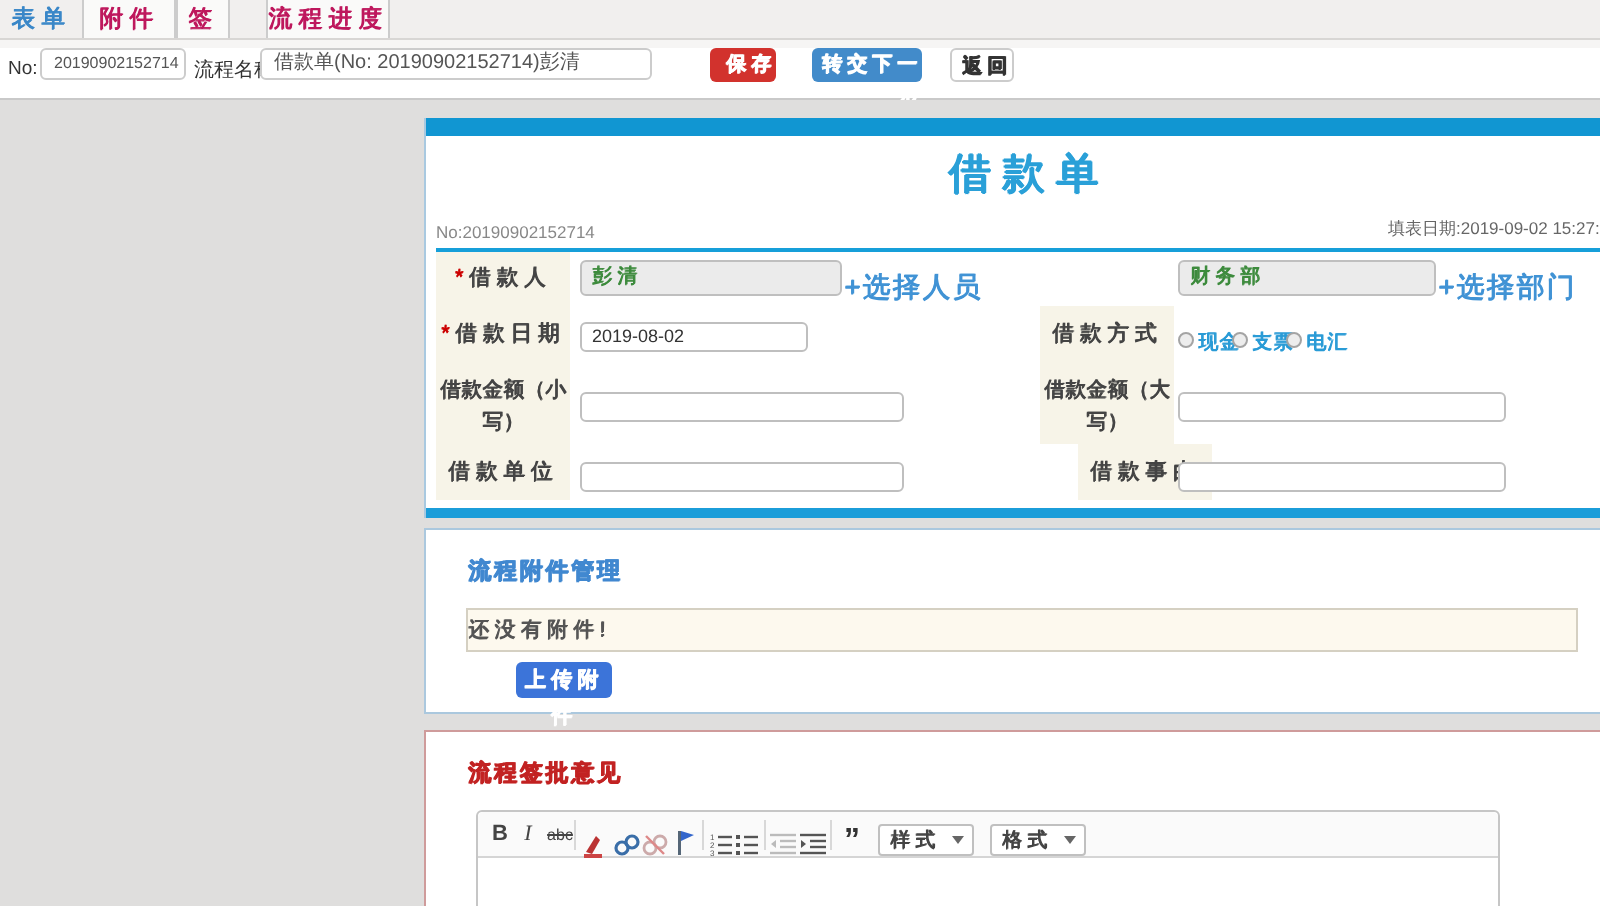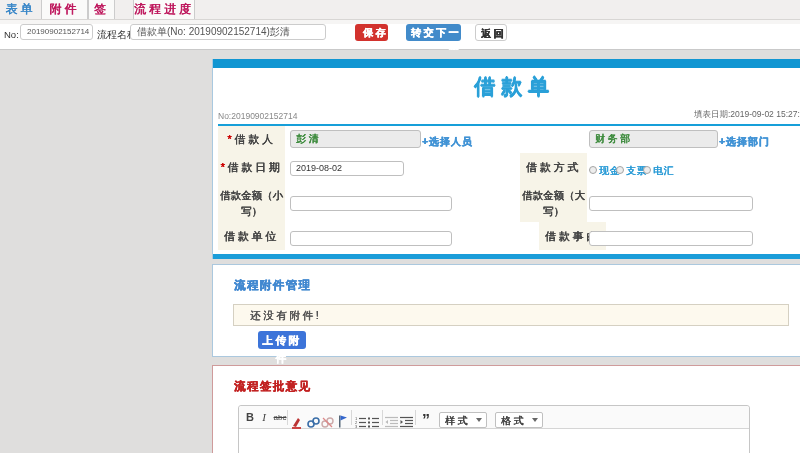--- a/index.html
+++ b/index.html
@@ -41,31 +41,31 @@
   position:relative; font-size:8.5px; color:#888; }
 #norow .l { position:absolute; left:0; bottom:3px; }
 #norow .r { position:absolute; left:476px; bottom:3px; color:#666; }
 #ftable { margin-left:5px; position:relative; height:128px; }
 .lcell { position:absolute; background:#f7f4e8; width:67px; font-size:11px;
   color:#444; text-align:center; }
 .star { color:#cc0000; }
 .inp { border:1px solid #bfbfbf; border-radius:3px; background:#fff;
   position:absolute; font-size:9px; color:#333; padding-left:5px; }
 .inp.ro { background:#ebebeb; color:#3d8b3d; font-size:10px; }
-.blink { font-size:10px; color:#4193d5; position:absolute; letter-spacing:1px;font-weight:bold; }
+.blink { font-size:14px; color:#4193d5; position:absolute; letter-spacing:1px; }
 .radio { position:absolute; width:8px; height:8px; border-radius:50%;
   border:1px solid #a4a4a4; background:#ededed; top:40px; }
 .rlab { position:absolute; font-size:10px; color:#2a9bd6; top:38px; letter-spacing:0.5px; }
 
 #panel2 { position:absolute; left:212px; top:264px; width:598px; height:93px;
   background:#fff; border:1px solid #abc8de; }
 #p2head { margin:13px 0 0 21px; font-size:11.5px; font-weight:bold; color:#4188d0; letter-spacing:0.12em; text-shadow:0.45px 0 currentColor,0 0.45px currentColor; }
 #p2alert { position:absolute; left:20px; top:39px; width:556px; height:22px;
   background:#fdf9ee; border:1px solid #d5d0c2; font-size:10.5px; color:#555;
-  line-height:21px; padding-left:16px; }
+  line-height:21px; }
 #p2btn { position:absolute; left:22px; top:66px; width:48px; height:18px;
   background:#3c74d9; border-radius:3px; color:#fff; font-size:10.5px;
   font-weight:bold; text-align:center; line-height:18px;margin-left:23px; }
 
 #panel3 { position:absolute; left:212px; top:365px; width:598px; height:110px;
   background:#fff; border:1px solid #cf9b9b; }
 #p3head { margin:13px 0 0 21px; font-size:11.5px; font-weight:bold; color:#c22222; letter-spacing:0.12em; text-shadow:0.45px 0 currentColor,0 0.45px currentColor; }
 #editor { position:absolute; left:25px; top:39px; width:512px; height:70px;
   border:1px solid #c6c6c6; border-radius:3px; background:#fff; }
 #edtb { height:23px; background:#fafafa; border-bottom:1px solid #d5d5d5;

